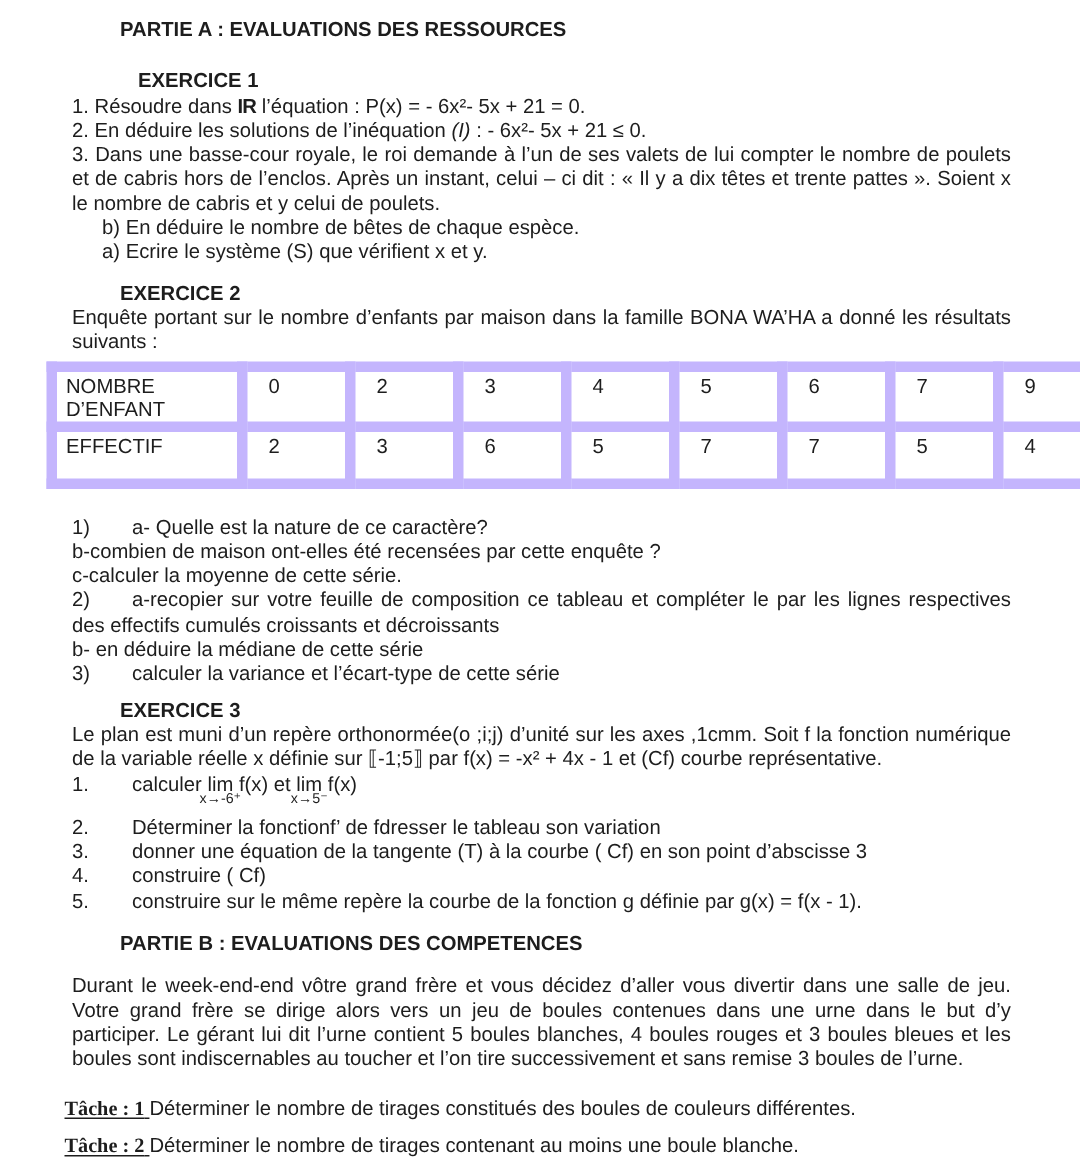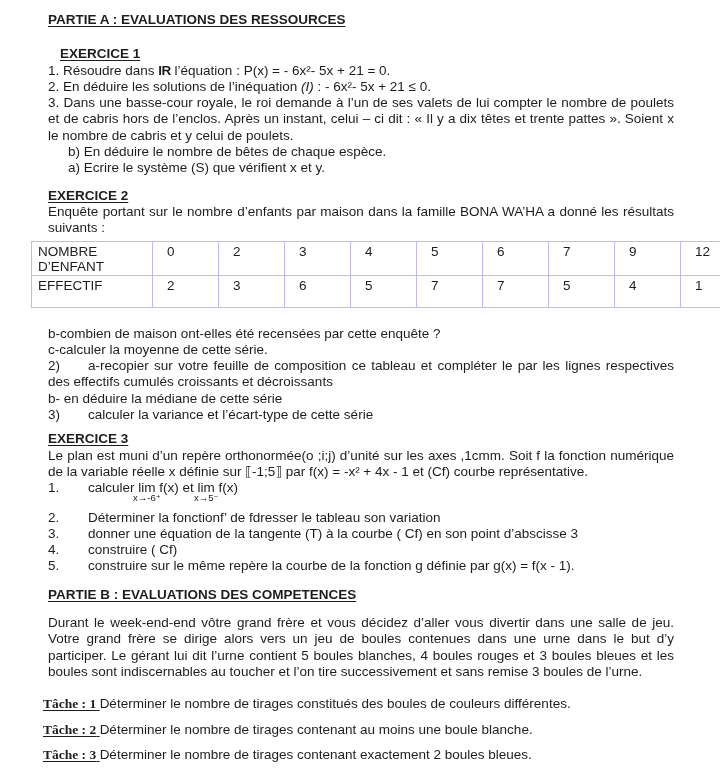--- a/index.html
+++ b/index.html
@@ -14,42 +14,42 @@
     font-family: "Liberation Sans", "DejaVu Sans", sans-serif;
     font-size: 13.5px;
     line-height: 16.3px;
     color: #1d1d1d;
   }
   .doc { padding: 12px 46px 0 48px; }
   p { margin: 0; }
   .just { text-align: justify; }
   .h {
     font-weight: 700;
-    text-decoration: underline;
     text-underline-offset: 2px;
+    margin-left: 32px;
   }
   .rset { font-weight: 700; letter-spacing: -0.5px; }
   .ital { font-style: italic; }
   .indent { padding-left: 20px; }
   .inum { display: inline-block; width: 40px; }
   .mt-18 { margin-top: 18px; padding-left: 12px; }
   .mt-16 { margin-top: 16px; }
   .mt-12 { margin-top: 12px; }
   .mt-11 { margin-top: 11px; }
   .mt-9  { margin-top: 9px; }
   .mt-8  { margin-top: 8px; }
 
   table.freq {
     border-collapse: collapse;
     table-layout: fixed;
     width: 653px;
     margin: 4px 0 18px -17px;
   }
   table.freq td {
-    border: 1px solid #c4b5fd;
+    border: 7px solid #c4b5fd;
     vertical-align: top;
     height: 28px;
     line-height: 15px;
     padding: 2px 4px 1px 6px;
   }
   table.freq td.label { width: 110px; }
   table.freq td.val { width: 47px; padding-left: 14px; }
 
   .lim-line { margin-bottom: 13px; }
   .limwrap { position: relative; display: inline-block; }
@@ -110,20 +110,21 @@
       <td class="val">5</td>
       <td class="val">7</td>
       <td class="val">7</td>
       <td class="val">5</td>
       <td class="val">4</td>
       <td class="val">1</td>
     </tr>
   </tbody>
     </table>
 
+  <p><span class="inum">1)</span><span>a- Quelle est la nature de ce caractère?</span></p>
   <p>b-combien de maison ont-elles été recensées par cette enquête ?</p>
   <p>c-calculer la moyenne de cette série.</p>
   <p class="just"><span class="inum">2)</span><span>a-recopier sur votre feuille de composition ce tableau et compléter le par les lignes respectives des effectifs cumulés croissants et décroissants</span></p>
   <p>b- en déduire la médiane de cette série</p>
   <p><span class="inum">3)</span><span>calculer la variance et l’écart-type de cette série</span></p>
 
   <p class="mt-8"><span class="h">EXERCICE 3</span></p>
   <p class="just">Le plan est muni d’un repère orthonormée(o ;i;j) d’unité sur les axes ,1cmm. Soit f la fonction numérique de la variable réelle x définie sur ⟦-1;5⟧ par f(x) = -x² + 4x - 1 et (Cf) courbe représentative.</p>
   <p class="lim-line"><span class="inum">1.</span><span>calculer </span><span class="limwrap"><span>lim</span><span class="limsub">x→-6⁺</span></span><span> f(x) et </span><span class="limwrap"><span>lim</span><span class="limsub">x→5⁻</span></span><span> f(x)</span></p>
   <p><span class="inum">2.</span><span>Déterminer la fonctionf’ de fdresser le tableau son variation</span></p>

